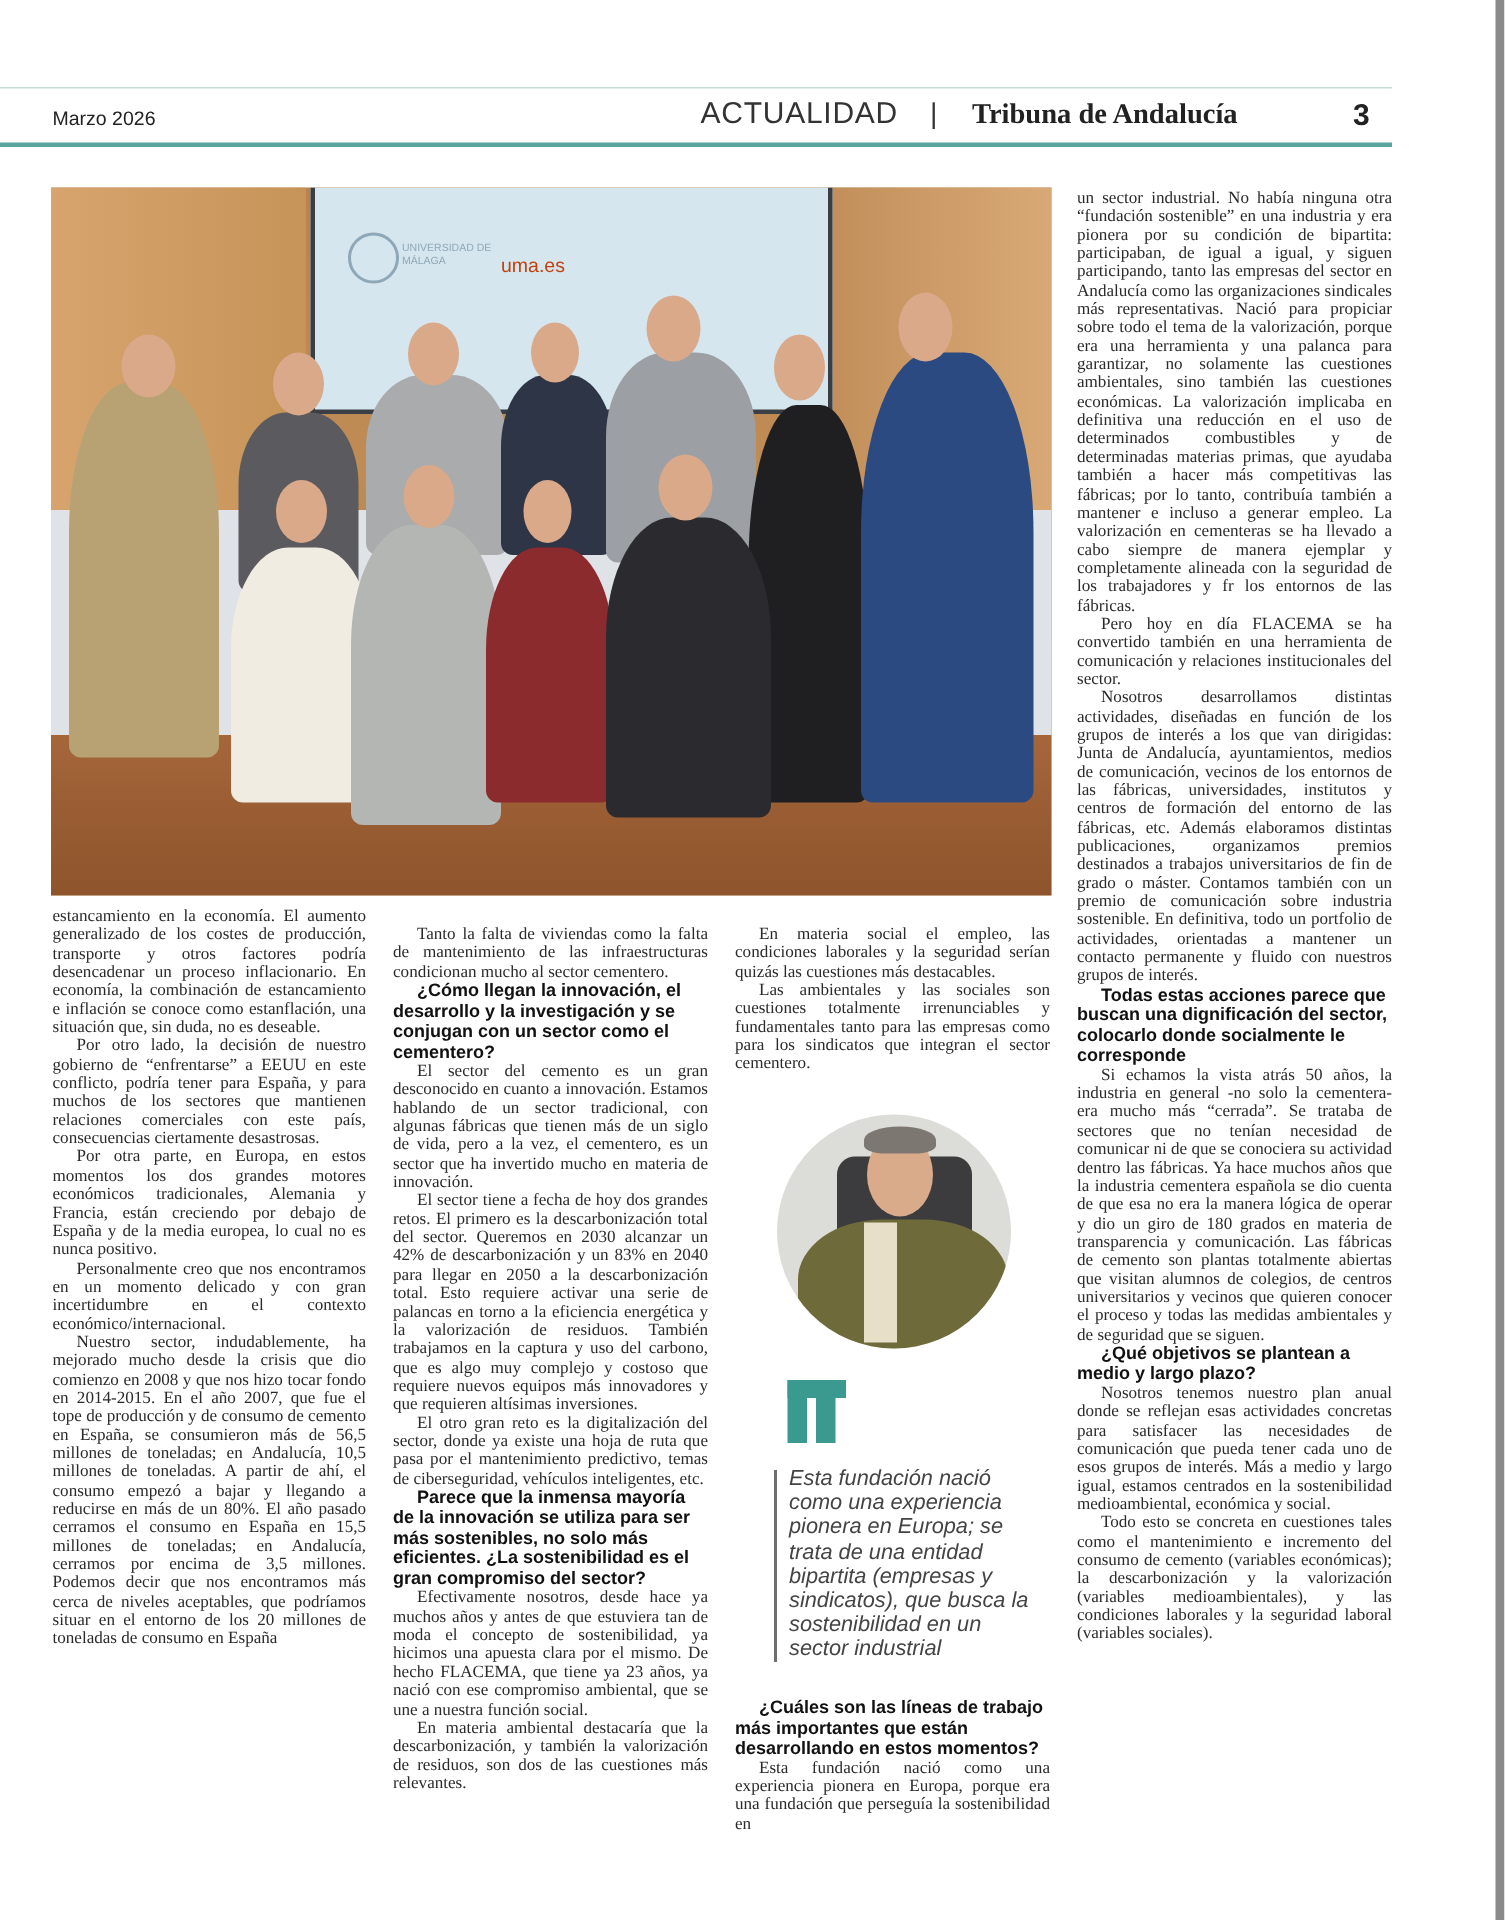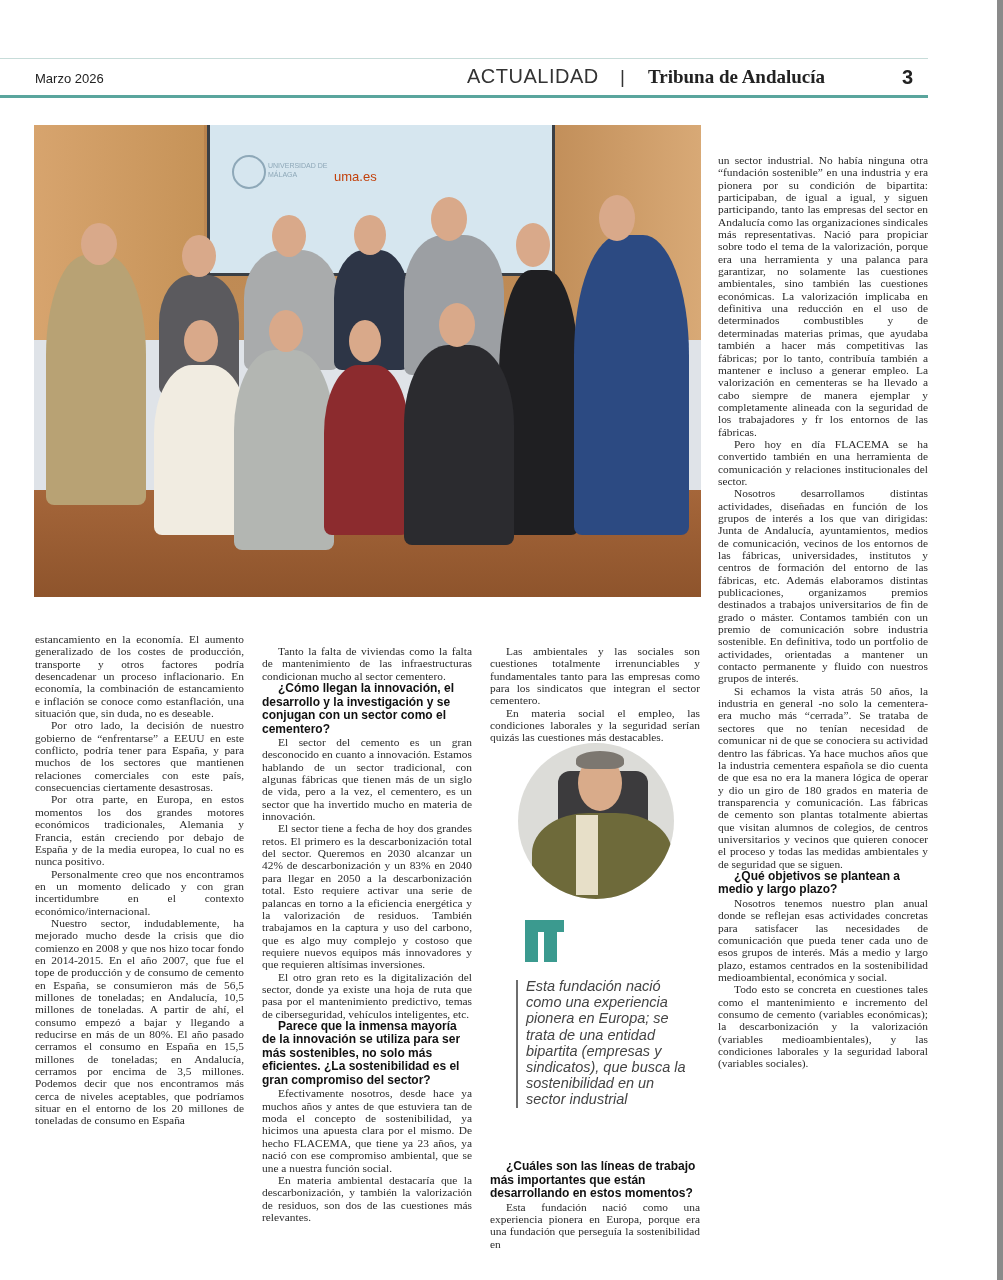--- a/index.html
+++ b/index.html
@@ -20,21 +20,21 @@
   .photo .wall-right{position:absolute;left:520px;top:0;width:147px;height:300px;background:linear-gradient(90deg,#c28f5a,#d8a976);}
   .photo .screen{position:absolute;left:173px;top:0;width:342px;height:148px;background:#d6e6ef;border:3px solid #3a3f45;border-top:none;}
   .photo .screen-logo{position:absolute;left:22px;top:30px;width:30px;height:30px;border-radius:50%;border:2px solid #8ea8b8;}
   .photo .screen-uni{position:absolute;left:58px;top:36px;font-family:"Liberation Sans",sans-serif;font-size:7px;color:#8ea8b8;line-height:9px;width:60px;}
   .photo .screen-url{position:absolute;left:124px;top:44px;font-family:"Liberation Sans",sans-serif;font-size:13px;color:#c2410c;}
   .photo .table{position:absolute;left:0;top:215px;width:667px;height:150px;background:#dfe3e8;}
   .photo .floor{position:absolute;left:0;top:365px;width:667px;height:107px;background:linear-gradient(180deg,#a5663a,#8e542c);}
   .person{position:absolute;border-radius:40% 40% 8px 8px;}
   .head{position:absolute;border-radius:50%;background:#d9a98a;}
 
-  .col{position:absolute;font-size:11.4px;line-height:12.35px;text-align:justify;hyphens:auto;margin-top:28px;}
+  .col{position:absolute;font-size:11.4px;line-height:12.35px;text-align:justify;hyphens:auto;}
   .col p{margin:0;text-indent:16px;}
   .col p.noindent{text-indent:0;}
   .col h3{margin:0;font-family:"Liberation Sans",sans-serif;font-weight:bold;font-size:12px;line-height:13.5px;color:#111;text-indent:16px;text-align:left;}
   #col1{left:35px;top:605px;width:209px;}
   #col2{left:262px;top:617px;width:210px;}
   #col3{left:490px;top:617px;width:210px;}
   #col3b{left:490px;top:1132px;width:210px;}
   #col4{left:718px;top:126px;width:210px;}
 
   .portrait{position:absolute;left:518px;top:743px;width:156px;height:156px;border-radius:50%;overflow:hidden;background:#dcdcd8;}
@@ -114,22 +114,22 @@
   <h3>¿Cómo llegan la innovación, el desarrollo y la investigación y se conjugan con un sector como el cementero?</h3>
   <p>El sector del cemento es un gran desconocido en cuanto a innovación. Estamos hablando de un sector tradicional, con algunas fábricas que tienen más de un siglo de vida, pero a la vez, el cementero, es un sector que ha invertido mucho en materia de innovación.</p>
   <p>El sector tiene a fecha de hoy dos grandes retos. El primero es la descarbonización total del sector. Queremos en 2030 alcanzar un 42% de descarbonización y un 83% en 2040 para llegar en 2050 a la descarbonización total. Esto requiere activar una serie de palancas en torno a la eficiencia energética y la valorización de residuos. También trabajamos en la captura y uso del carbono, que es algo muy complejo y costoso que requiere nuevos equipos más innovadores y que requieren altísimas inversiones.</p>
   <p>El otro gran reto es la digitalización del sector, donde ya existe una hoja de ruta que pasa por el mantenimiento predictivo, temas de ciberseguridad, vehículos inteligentes, etc.</p>
   <h3>Parece que la inmensa mayoría de la innovación se utiliza para ser más sostenibles, no solo más eficientes. ¿La sostenibilidad es el gran compromiso del sector?</h3>
   <p>Efectivamente nosotros, desde hace ya muchos años y antes de que estuviera tan de moda el concepto de sostenibilidad, ya hicimos una apuesta clara por el mismo. De hecho FLACEMA, que tiene ya 23 años, ya nació con ese compromiso ambiental, que se une a nuestra función social.</p>
   <p>En materia ambiental destacaría que la descarbonización, y también la valorización de residuos, son dos de las cuestiones más relevantes.</p>
 </div>
 
 <div class="col" id="col3">
+  <p>En materia social el empleo, las condiciones laborales y la seguridad serían quizás las cuestiones más destacables.</p>
   <p>Las ambientales y las sociales son cuestiones totalmente irrenunciables y fundamentales tanto para las empresas como para los sindicatos que integran el sector cementero.</p>
-  <p>En materia social el empleo, las condiciones laborales y la seguridad serían quizás las cuestiones más destacables.</p>
 </div>
 
 <div class="portrait" title="Portrait of interviewee seated in office">
   <div class="chair"></div>
   <div class="body"></div>
   <div class="shirt"></div>
   <div class="face"></div>
   <div class="hair"></div>
 </div>
 
@@ -139,17 +139,18 @@
 
 <div class="col" id="col3b">
   <h3>¿Cuáles son las líneas de trabajo más importantes que están desarrollando en estos momentos?</h3>
   <p>Esta fundación nació como una experiencia pionera en Europa, porque era una fundación que perseguía la sostenibilidad en</p>
 </div>
 
 <div class="col" id="col4">
   <p class="noindent">un sector industrial. No había ninguna otra “fundación sostenible” en una industria y era pionera por su condición de bipartita: participaban, de igual a igual, y siguen participando, tanto las empresas del sector en Andalucía como las organizaciones sindicales más representativas. Nació para propiciar sobre todo el tema de la valorización, porque era una herramienta y una palanca para garantizar, no solamente las cuestiones ambientales, sino también las cuestiones económicas. La valorización implicaba en definitiva una reducción en el uso de determinados combustibles y de determinadas materias primas, que ayudaba también a hacer más competitivas las fábricas; por lo tanto, contribuía también a mantener e incluso a generar empleo. La valorización en cementeras se ha llevado a cabo siempre de manera ejemplar y completamente alineada con la seguridad de los trabajadores y fr los entornos de las fábricas.</p>
   <p>Pero hoy en día FLACEMA se ha convertido también en una herramienta de comunicación y relaciones institucionales del sector.</p>
   <p>Nosotros desarrollamos distintas actividades, diseñadas en función de los grupos de interés a los que van dirigidas: Junta de Andalucía, ayuntamientos, medios de comunicación, vecinos de los entornos de las fábricas, universidades, institutos y centros de formación del entorno de las fábricas, etc. Además elaboramos distintas publicaciones, organizamos premios destinados a trabajos universitarios de fin de grado o máster. Contamos también con un premio de comunicación sobre industria sostenible. En definitiva, todo un portfolio de actividades, orientadas a mantener un contacto permanente y fluido con nuestros grupos de interés.</p>
+  <h3>Todas estas acciones parece que buscan una dignificación del sector, colocarlo donde socialmente le corresponde</h3>
   <p>Si echamos la vista atrás 50 años, la industria en general -no solo la cementera- era mucho más “cerrada”. Se trataba de sectores que no tenían necesidad de comunicar ni de que se conociera su actividad dentro las fábricas. Ya hace muchos años que la industria cementera española se dio cuenta de que esa no era la manera lógica de operar y dio un giro de 180 grados en materia de transparencia y comunicación. Las fábricas de cemento son plantas totalmente abiertas que visitan alumnos de colegios, de centros universitarios y vecinos que quieren conocer el proceso y todas las medidas ambientales y de seguridad que se siguen.</p>
   <h3>¿Qué objetivos se plantean a medio y largo plazo?</h3>
-  <p>Nosotros tenemos nuestro plan anual donde se reflejan esas actividades concretas para satisfacer las necesidades de comunicación que pueda tener cada uno de esos grupos de interés. Más a medio y largo plazo, estamos centrados en la sostenibilidad medioambiental, económica y social.</p>
+  <p>Nosotros tenemos nuestro plan anual donde se reflejan esas actividades concretas para satisfacer las necesidades de comunicación que pueda tener cada uno de esos grupos de interés. Más a medio y largo igual, estamos centrados en la sostenibilidad medioambiental, económica y social.</p>
   <p>Todo esto se concreta en cuestiones tales como el mantenimiento e incremento del consumo de cemento (variables económicas); la descarbonización y la valorización (variables medioambientales), y las condiciones laborales y la seguridad laboral (variables sociales).</p>
 </div>
 
 </body></html>

